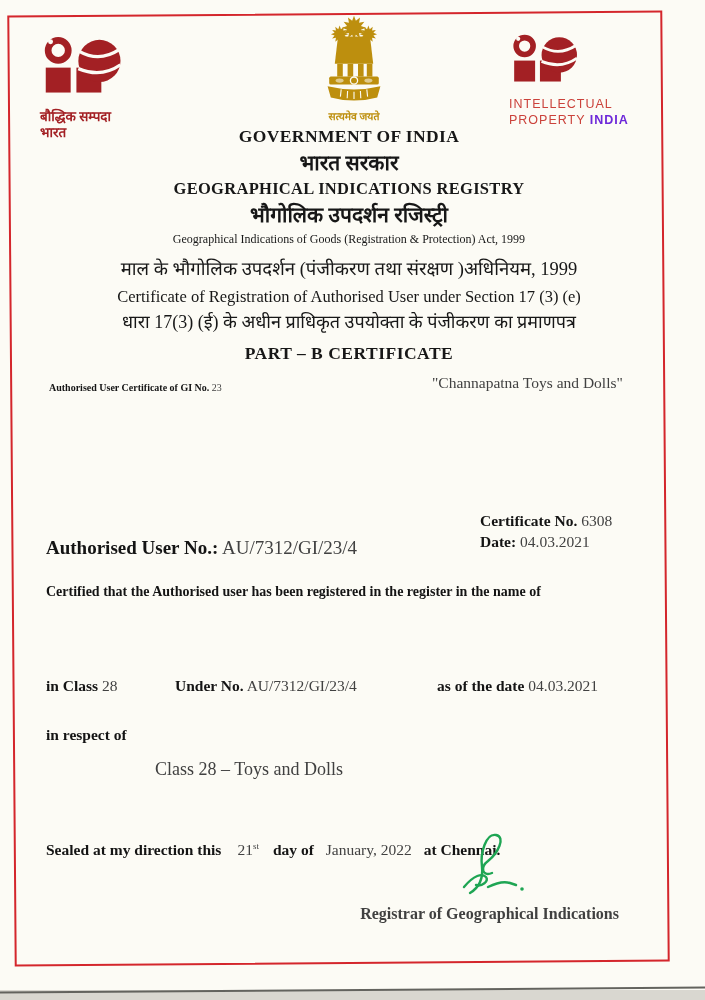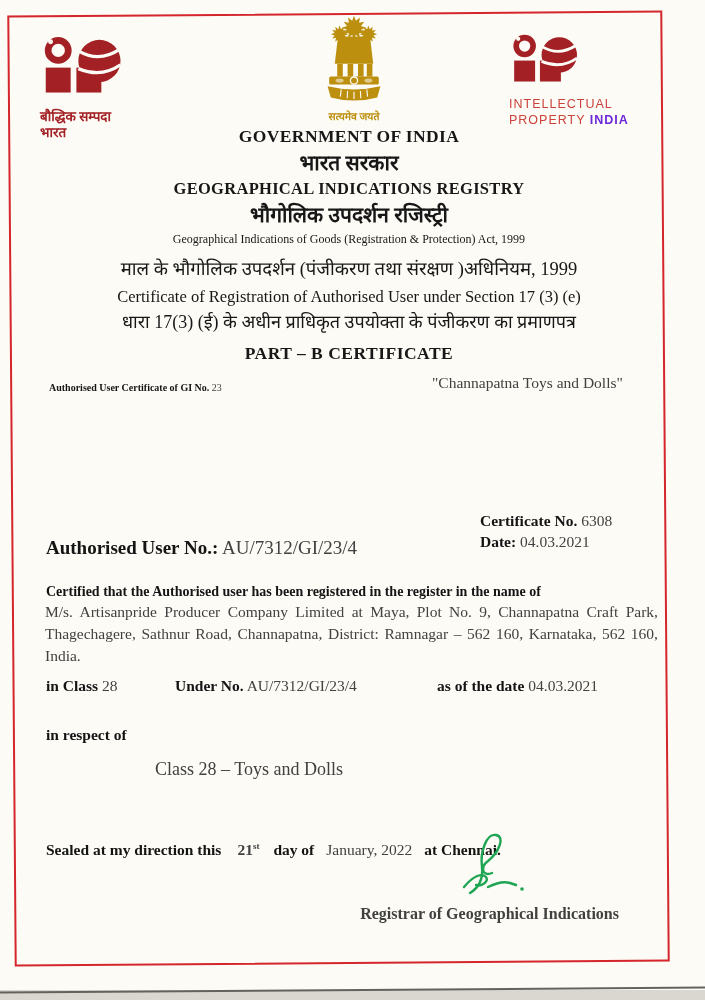--- a/index.html
+++ b/index.html
@@ -46,21 +46,21 @@
   .auth-user  { position:absolute; left:46px;  top:537px; font-size:19px; }
   .certified  { position:absolute; left:46px;  top:571px; font-size:14px;margin-top:13px; }
   .registrant { position:absolute; left:45px;  top:601px; width:613px; font-size:15.5px; line-height:22px; text-align:justify; }
 
   .class-part  { position:absolute; top:677px; font-size:15.5px; }
   .cp-class    { left:46px; }  .cp-under { left:175px; }  .cp-asof { left:437px; }
   .respect-lbl { position:absolute; left:46px; top:726px; font-size:15.5px; }
   .respect-val { position:absolute; left:155px; top:727px; font-size:18px;margin-top:32px; }
 
   .sealed { position:absolute; left:46px; top:841px; font-size:15.5px; white-space:nowrap; }
-  .sealed .g1 { margin-left:16px;font-weight:bold; } .sealed .g2 { margin-left:14px; }
+  .sealed .g1 { margin-left:16px; } .sealed .g2 { margin-left:14px; }
   .sealed .g3 { margin-left:12px; } .sealed .g4 { margin-left:12px; }
   sup { font-size:9px; }
 
   .signature { position:absolute; left:452px; top:831px; }
   .registrar { position:absolute; right:86px; top:905px; font-size:16px; font-weight:bold; color:#404040; }
 </style>
 </head>
 <body>
 
 <div class="page">
@@ -151,21 +151,20 @@
     </div>
   </div>
 
   <div class="auth-user">
     <span class="lbl">Authorised User No.:</span>
     <span class="val">AU/7312/GI/23/4</span>
   </div>
 
   <div class="certified lbl">Certified that the Authorised user has been registered in the register in the name of</div>
 
-  <div class="registrant val">M/s. Artisanpride Producer Company Limited at Maya, Plot No. 9, Channapatna Craft Park, Thagechagere, Sathnur Road, Channapatna, District: Ramnagar – 562 160, Karnataka, 562 160, India.</div>
 
   <div class="class-part cp-class">
     <span class="lbl">in Class</span>
     <span class="val">28</span>
   </div>
   <div class="class-part cp-under">
     <span class="lbl">Under No.</span>
     <span class="val">AU/7312/GI/23/4</span>
   </div>
   <div class="class-part cp-asof">

